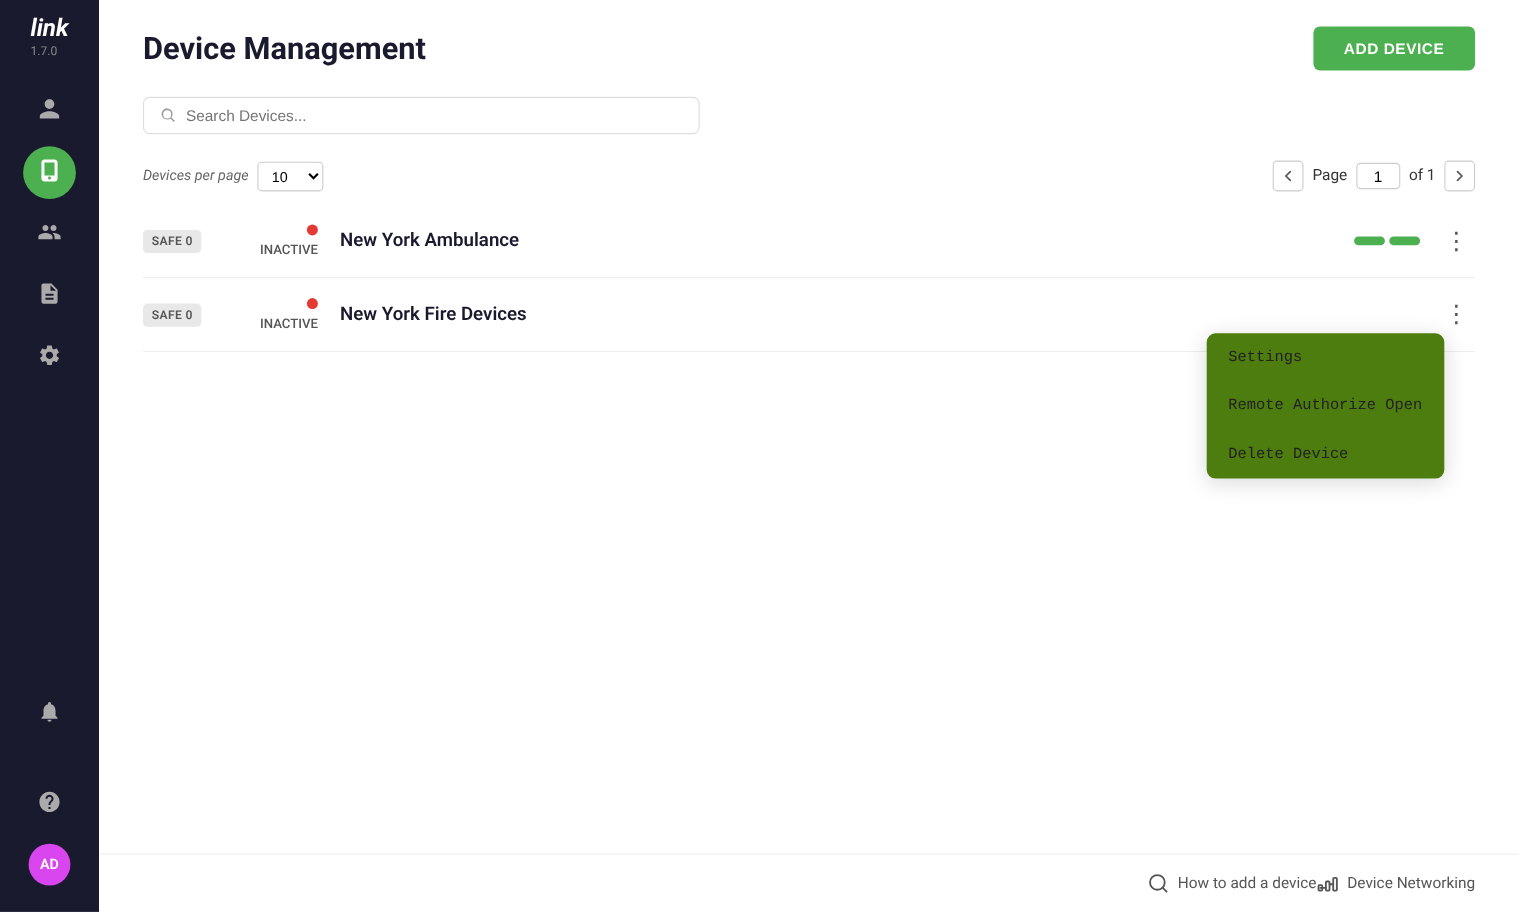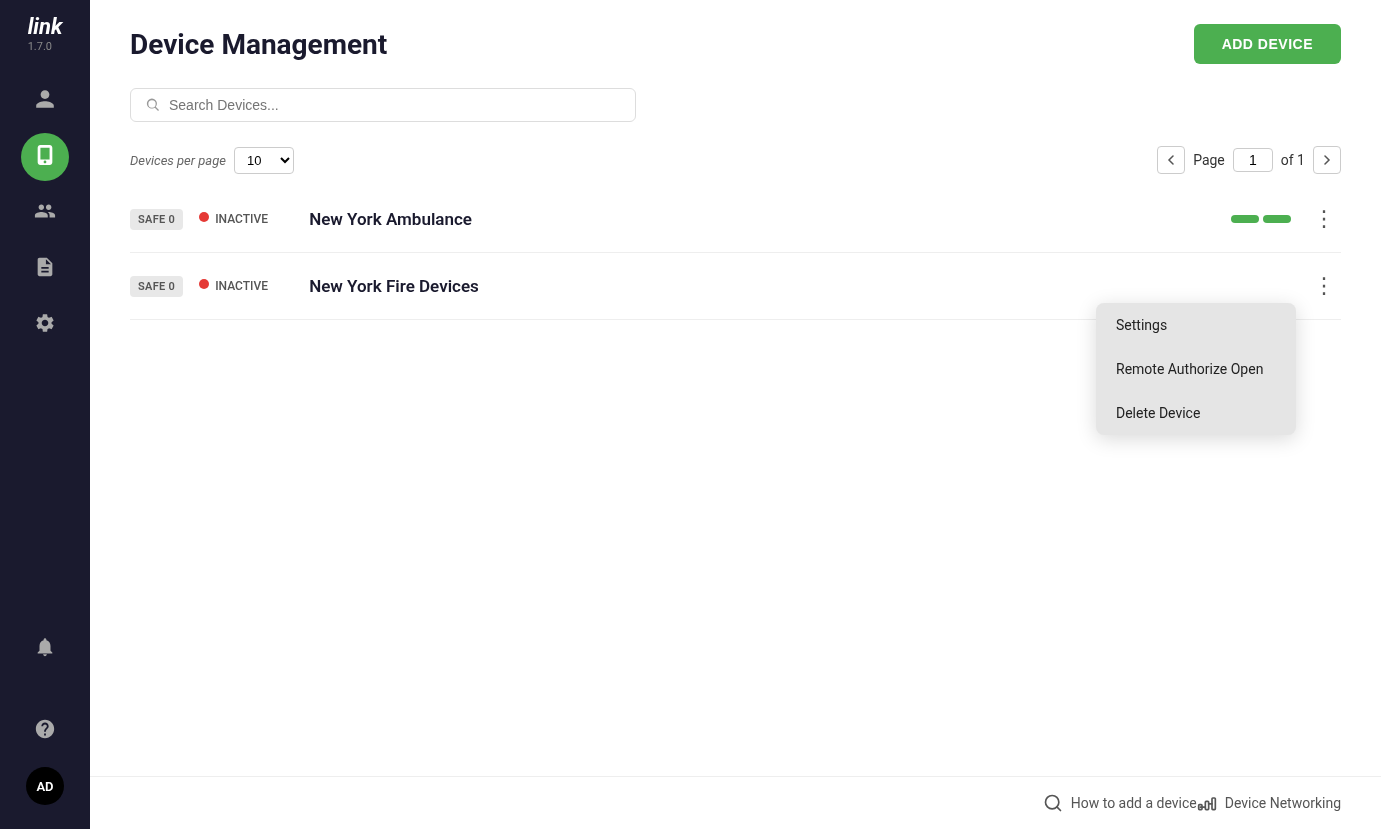--- a/index.html
+++ b/index.html
@@ -67,21 +67,21 @@
     .online-indicator {
       width: 10px;
       height: 10px;
       border-radius: 50%;
       background: #4caf50;
     }
     .avatar-circle {
       width: 38px;
       height: 38px;
       border-radius: 50%;
-      background: #000000;
+      background: #d946ef;
       color: white;
       display: flex;
       align-items: center;
       justify-content: center;
       font-size: 13px;
       font-weight: 600;
       cursor: pointer;
     }
 
     
@@ -210,24 +210,25 @@
       font-size: 11px;
       font-weight: 600;
       padding: 4px 8px;
       border-radius: 4px;
       letter-spacing: 0.3px;
       margin-right: 16px;
       white-space: nowrap;
     }
     .status-indicator {
       display: flex;
-      align-items: flex-start;
+      align-items: flex-end;
       gap: 6px;
       margin-right: 20px;
       min-width: 90px;
+      flex-direction: column;
     }
     .status-dot {
       width: 10px;
       height: 10px;
       border-radius: 50%;
       background: #e53935;
       flex-shrink: 0;
     }
     .status-text {
       font-size: 12px;
@@ -264,28 +265,29 @@
       padding: 4px 6px;
       line-height: 1;
       display: flex;
       align-items: center;
       justify-content: center;
     }
 
     
     .context-menu {
       position: absolute;
-      right: 45px;
+      right: 28px;
       top: 50px;
-      background: #e5e5e5;
+      background: #4d7c0f;
       border-radius: 8px;
       box-shadow: 0 4px 20px rgba(0,0,0,0.15);
       z-index: 100;
       min-width: 200px;
       overflow: hidden;
+      font-family: Liberation Mono, monospace;
     }
     .context-menu-item {
       padding: 14px 20px;
       font-size: 14px;
       color: #222;
       cursor: pointer;
       transition: background 0.15s;
     }
 
     

